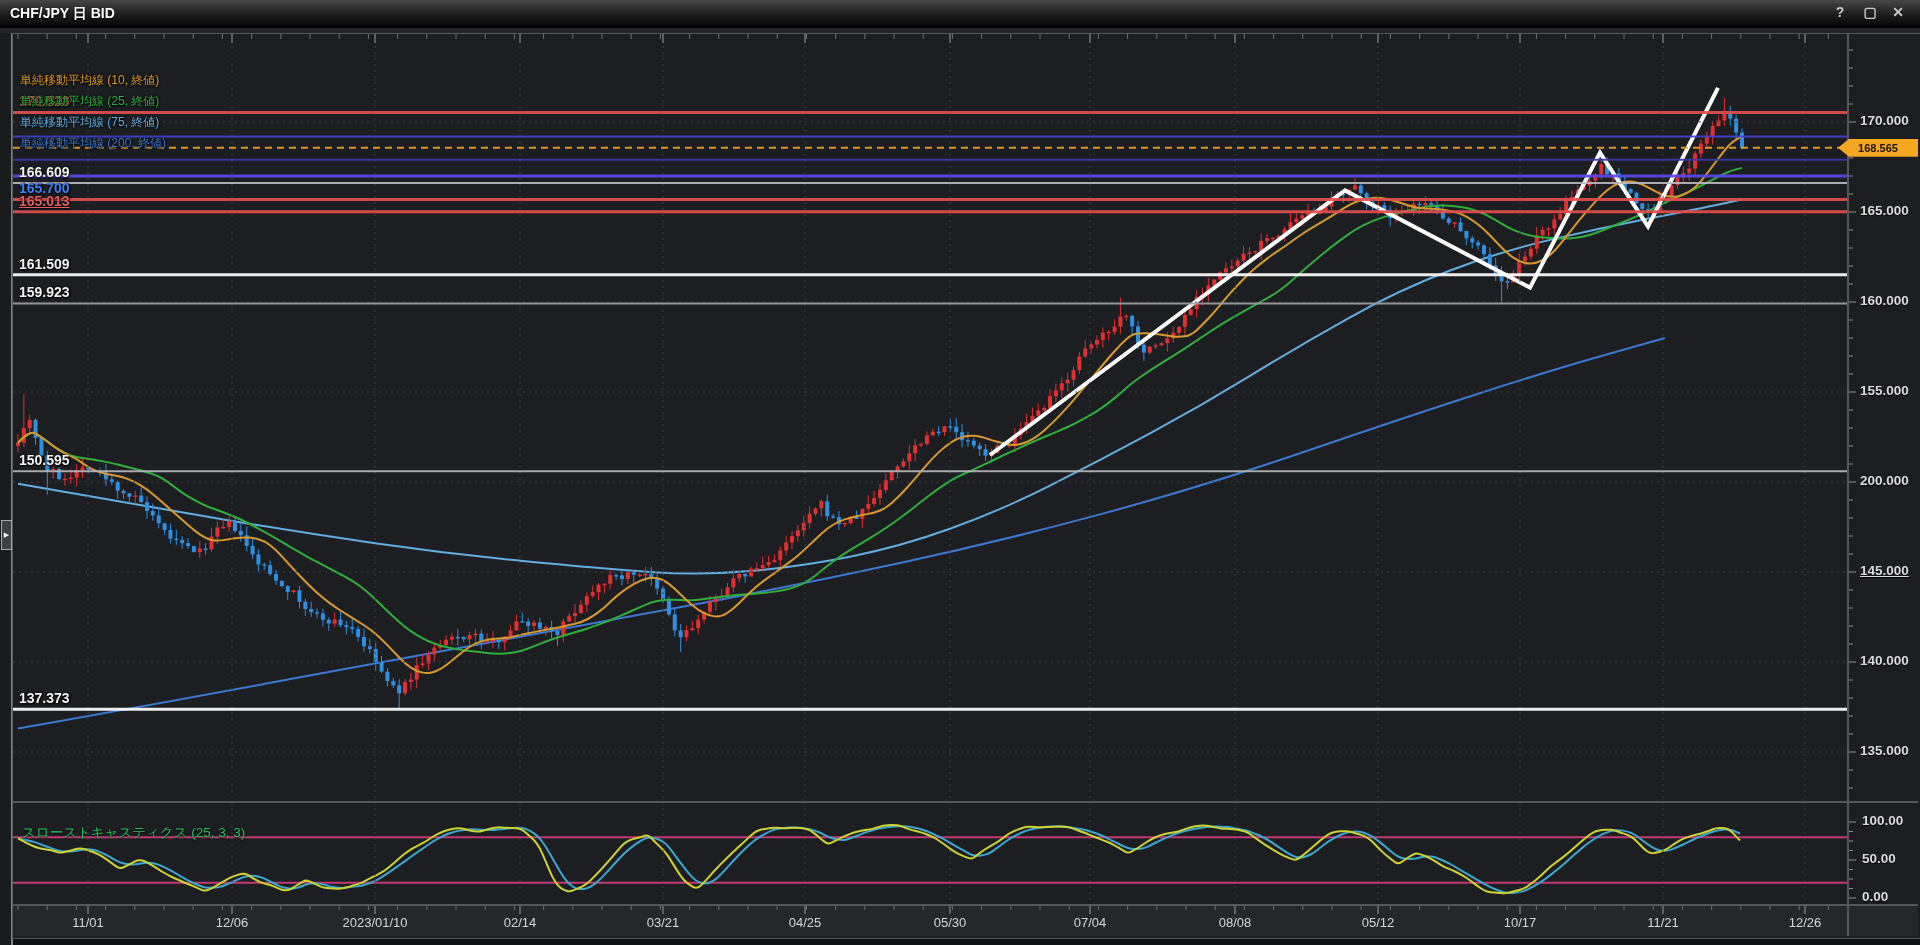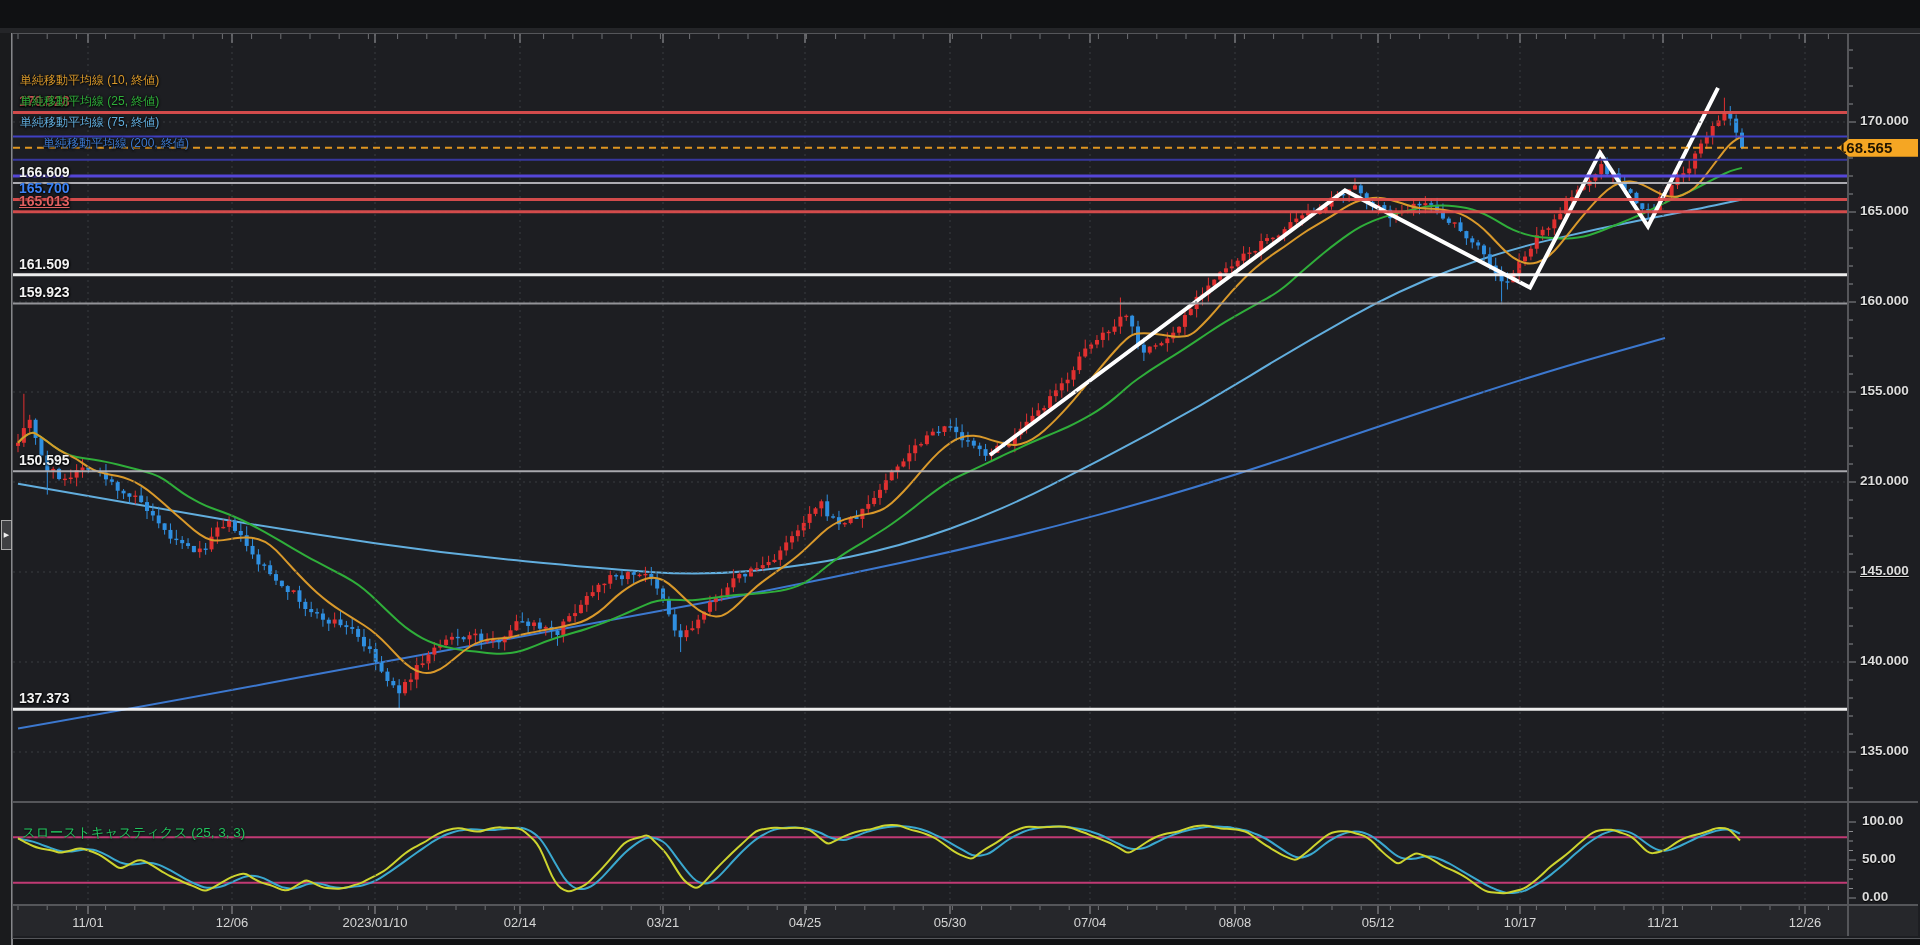--- a/index.html
+++ b/index.html
@@ -35,26 +35,32 @@
   .price-label{position:absolute;font-size:14px;font-weight:bold;text-shadow:0 1px 2px #000,1px 0 2px #000;}
   .yaxis-label{position:absolute;color:#dcdcdc;font-size:13.5px;font-weight:bold;
     text-shadow:0 1px 1px #000;}
   .date-label{position:absolute;top:915px;color:#d6d6d6;font-size:13px;transform:translateX(-50%);}
   #legend{position:absolute;left:20px;top:72px;z-index:4;}
   .legend-row{font-size:12px;height:21px;font-weight:500;text-shadow:0 1px 2px #000,0 0 3px #000;}
   #stoch-label{position:absolute;left:22px;top:824px;z-index:4;font-size:13.5px;
     text-shadow:0 1px 2px #000;}
   #price-badge{position:absolute;left:1838px;top:139px;width:80px;height:18px;z-index:4;
     background:#f5a623;clip-path:polygon(0 50%,11px 0,100% 0,100% 100%,11px 100%);
-    color:#201500;font-size:15px;font-weight:bold;text-align:left;line-height:18px;}
+    color:#201500;font-size:11px;font-weight:bold;text-align:center;line-height:18px;}
 </style>
 </head>
 <body>
 <div id="win">
 
+  <div id="titlebar">
+    <span id="title">CHF/JPY 日 BID</span>
+    <span id="ctl-help" class="winctl">?</span>
+    <span id="ctl-max" class="winctl">▢</span>
+    <span id="ctl-close" class="winctl">✕</span>
+  </div>
   <div id="substrip"></div>
   <div id="collapse-btn">
     <span>▼</span>
   </div>
   <div id="leftrail">
     <div id="rail-handle">
       <span>▶</span>
     </div>
   </div>
 
@@ -920,21 +926,21 @@
       <div class="price-label" style="left:19px;top:180.4000000000002px;color:#3b82f6;">165.700</div>
       <div class="price-label" style="left:19px;top:192.7659999999999px;color:#e06060;text-decoration:underline;">165.013</div>
       <div class="price-label" style="left:19px;top:255.83800000000025px;color:#f2f2f2;">161.509</div>
       <div class="price-label" style="left:19px;top:284.38599999999997px;color:#f2f2f2;">159.923</div>
       <div class="price-label" style="left:19px;top:452.29px;color:#f2f2f2;">150.595</div>
       <div class="price-label" style="left:19px;top:690.2860000000002px;color:#f2f2f2;">137.373</div>
       <div class="yaxis-label" style="left:1860px;top:113px;">170.000</div>
       <div class="yaxis-label" style="left:1860px;top:203px;">165.000</div>
       <div class="yaxis-label" style="left:1860px;top:293px;">160.000</div>
       <div class="yaxis-label" style="left:1860px;top:383px;">155.000</div>
-      <div class="yaxis-label" style="left:1860px;top:473px;">210.000</div>
+      <div class="yaxis-label" style="left:1860px;top:473px;">200.000</div>
       <div class="yaxis-label" style="left:1860px;top:563px;text-decoration:underline;">145.000</div>
       <div class="yaxis-label" style="left:1860px;top:653px;">140.000</div>
       <div class="yaxis-label" style="left:1860px;top:743px;">135.000</div>
       <div class="yaxis-label" style="left:1862px;top:813px;">100.00</div>
       <div class="yaxis-label" style="left:1862px;top:851px;">50.00</div>
       <div class="yaxis-label" style="left:1862px;top:889px;">0.00</div>
       <div class="date-label" style="left:88px;">11/01</div>
       <div class="date-label" style="left:232px;">12/06</div>
       <div class="date-label" style="left:375px;">2023/01/10</div>
       <div class="date-label" style="left:520px;">02/14</div>
@@ -946,18 +952,18 @@
       <div class="date-label" style="left:1378px;">05/12</div>
       <div class="date-label" style="left:1520px;">10/17</div>
       <div class="date-label" style="left:1663px;">11/21</div>
       <div class="date-label" style="left:1805px;">12/26</div>
     </div>
 
   <div id="legend">
       <div class="legend-row" style="color: rgb(217, 153, 43);">単純移動平均線 (10, 終値)</div>
       <div class="legend-row" style="color: rgb(47, 174, 58);">単純移動平均線 (25, 終値)</div>
       <div class="legend-row" style="color: rgb(98, 174, 222);">単純移動平均線 (75, 終値)</div>
-      <div class="legend-row" style="color: rgb(60, 120, 207); margin-left: 23px;">単純移動平均線 (200, 終値)</div>
+      <div class="legend-row" style="color: rgb(60, 120, 207);">単純移動平均線 (200, 終値)</div>
     </div>
   <div id="stoch-label" style="color: #22c55e;">スローストキャスティクス (25, 3, 3)</div>
   <div id="price-badge" style="top: 138.83px; background: rgb(245, 166, 35);">168.565</div>
 
 </div>
 
 </body></html>

